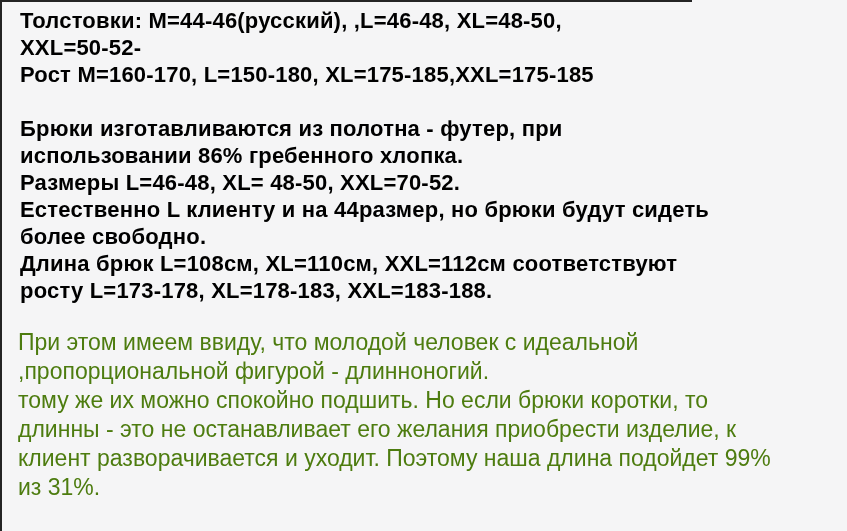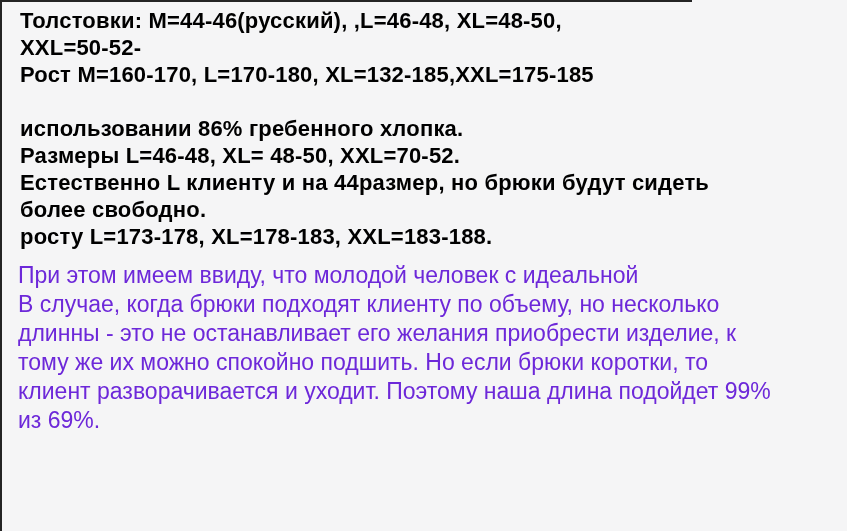--- a/index.html
+++ b/index.html
@@ -31,49 +31,51 @@
     line-height: 27px;
     letter-spacing: 0.2px;
   }
   .para.bold.first {
     margin-bottom: 27px; 
   }
   .para.regular {
     font-weight: 400;
     font-size: 23px;
     line-height: 29px;
-    color: #6d28d9;
-    margin-top: 11px;
+    color: #4d7c0f;
+    margin-top: 24px;
     margin-left: -2px;
   }
   .line {
     white-space: nowrap;
   }
 </style>
 </head>
 <body>
 
 <div class="doc">
 
   <div class="para bold first">
     <div class="line">Толстовки: M=44-46(русский), ,L=46-48, XL=48-50,</div>
     <div class="line">XXL=50-52-</div>
-    <div class="line">Рост M=160-170, L=170-180, XL=132-185,XXL=175-185</div>
+    <div class="line">Рост M=160-170, L=150-180, XL=175-185,XXL=175-185</div>
   </div>
 
   <div class="para bold">
+    <div class="line">Брюки изготавливаются из полотна - футер, при</div>
     <div class="line">использовании 86% гребенного хлопка.</div>
     <div class="line">Размеры L=46-48, XL= 48-50, XXL=70-52.</div>
     <div class="line">Естественно L клиенту и на 44размер, но брюки будут сидеть</div>
     <div class="line">более свободно.</div>
+    <div class="line">Длина брюк L=108см, XL=110см, XXL=112см соответствуют</div>
     <div class="line">росту L=173-178, XL=178-183, XXL=183-188.</div>
   </div>
 
   <div class="para regular">
     <div class="line">При этом имеем ввиду, что молодой человек с идеальной</div>
-    <div class="line">В случае, когда брюки подходят клиенту по объему, но несколько</div>
+    <div class="line">,пропорциональной фигурой - длинноногий.</div>
+    <div class="line">тому же их можно спокойно подшить. Но если брюки коротки, то</div>
     <div class="line">длинны - это не останавливает его желания приобрести изделие, к</div>
-    <div class="line">тому же их можно спокойно подшить. Но если брюки коротки, то</div>
     <div class="line">клиент разворачивается и уходит. Поэтому наша длина подойдет 99%</div>
-    <div class="line">из 69%.</div>
+    <div class="line">из 31%.</div>
   </div>
 
 </div>
 
 </body></html>

